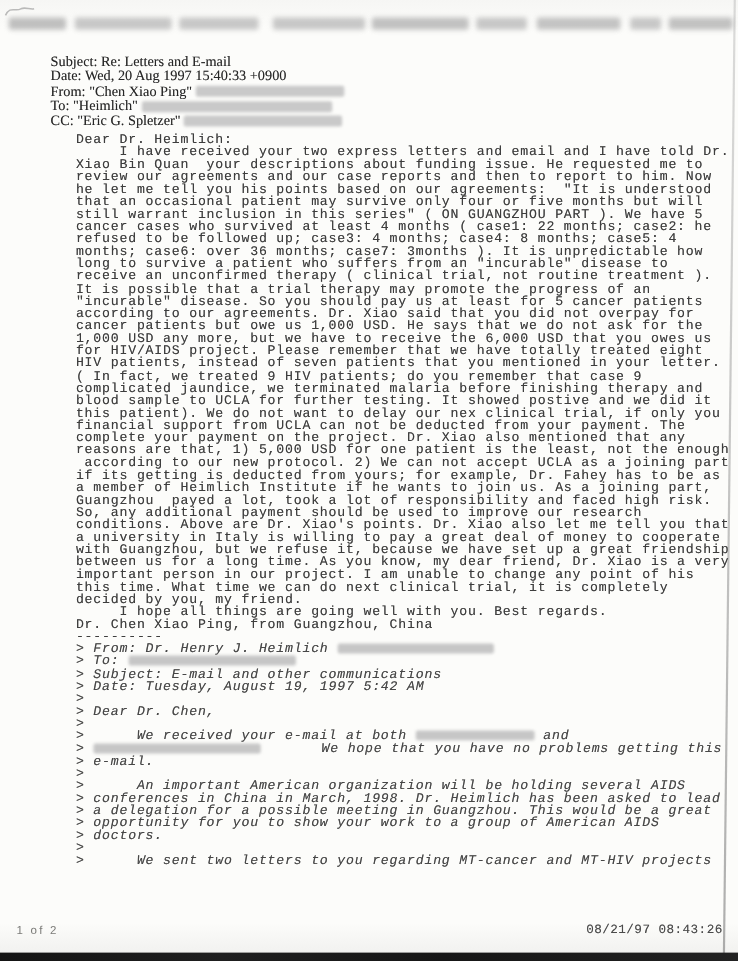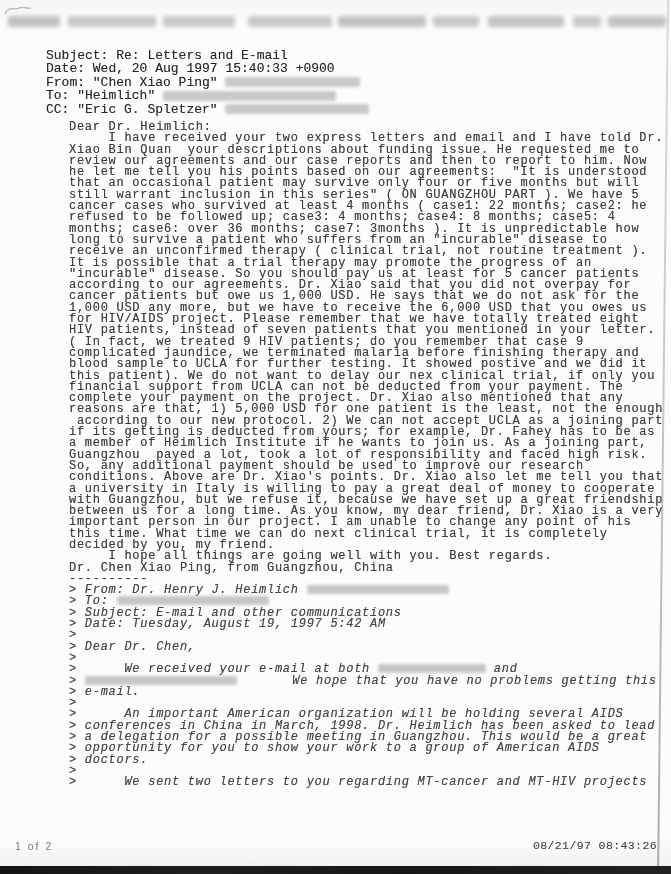--- a/index.html
+++ b/index.html
@@ -16,21 +16,21 @@
   .fax-blur { position:absolute; top:13px; left:8px; width:659px; height:18px; }
   .fax-blur .seg {
     position:absolute; top:3px; height:11px; background:#b4b4b4;
     filter:blur(2.3px); border-radius:2px; opacity:.72;
   }
   .pen-mark { position:absolute; top:2px; left:3px; opacity:.65; filter:blur(.4px); }
 
   
   .headers {
     position:absolute; top:49px; left:46px;
-    font-family:Liberation Mono, monospace;
+    font-family:Liberation Serif, serif;
     font-size:13px; line-height:13.4px; color:#272727;
     text-shadow:0 0 .4px rgba(0,0,0,.35);
   }
   .headers .line { white-space:pre; }
 
   
   .letter {
     position:absolute; top:122px; left:33px; width:630px;
     font-family:"Liberation Mono","DejaVu Sans Mono",monospace;
     font-size:12px; line-height:11.3px; letter-spacing:.72px;

